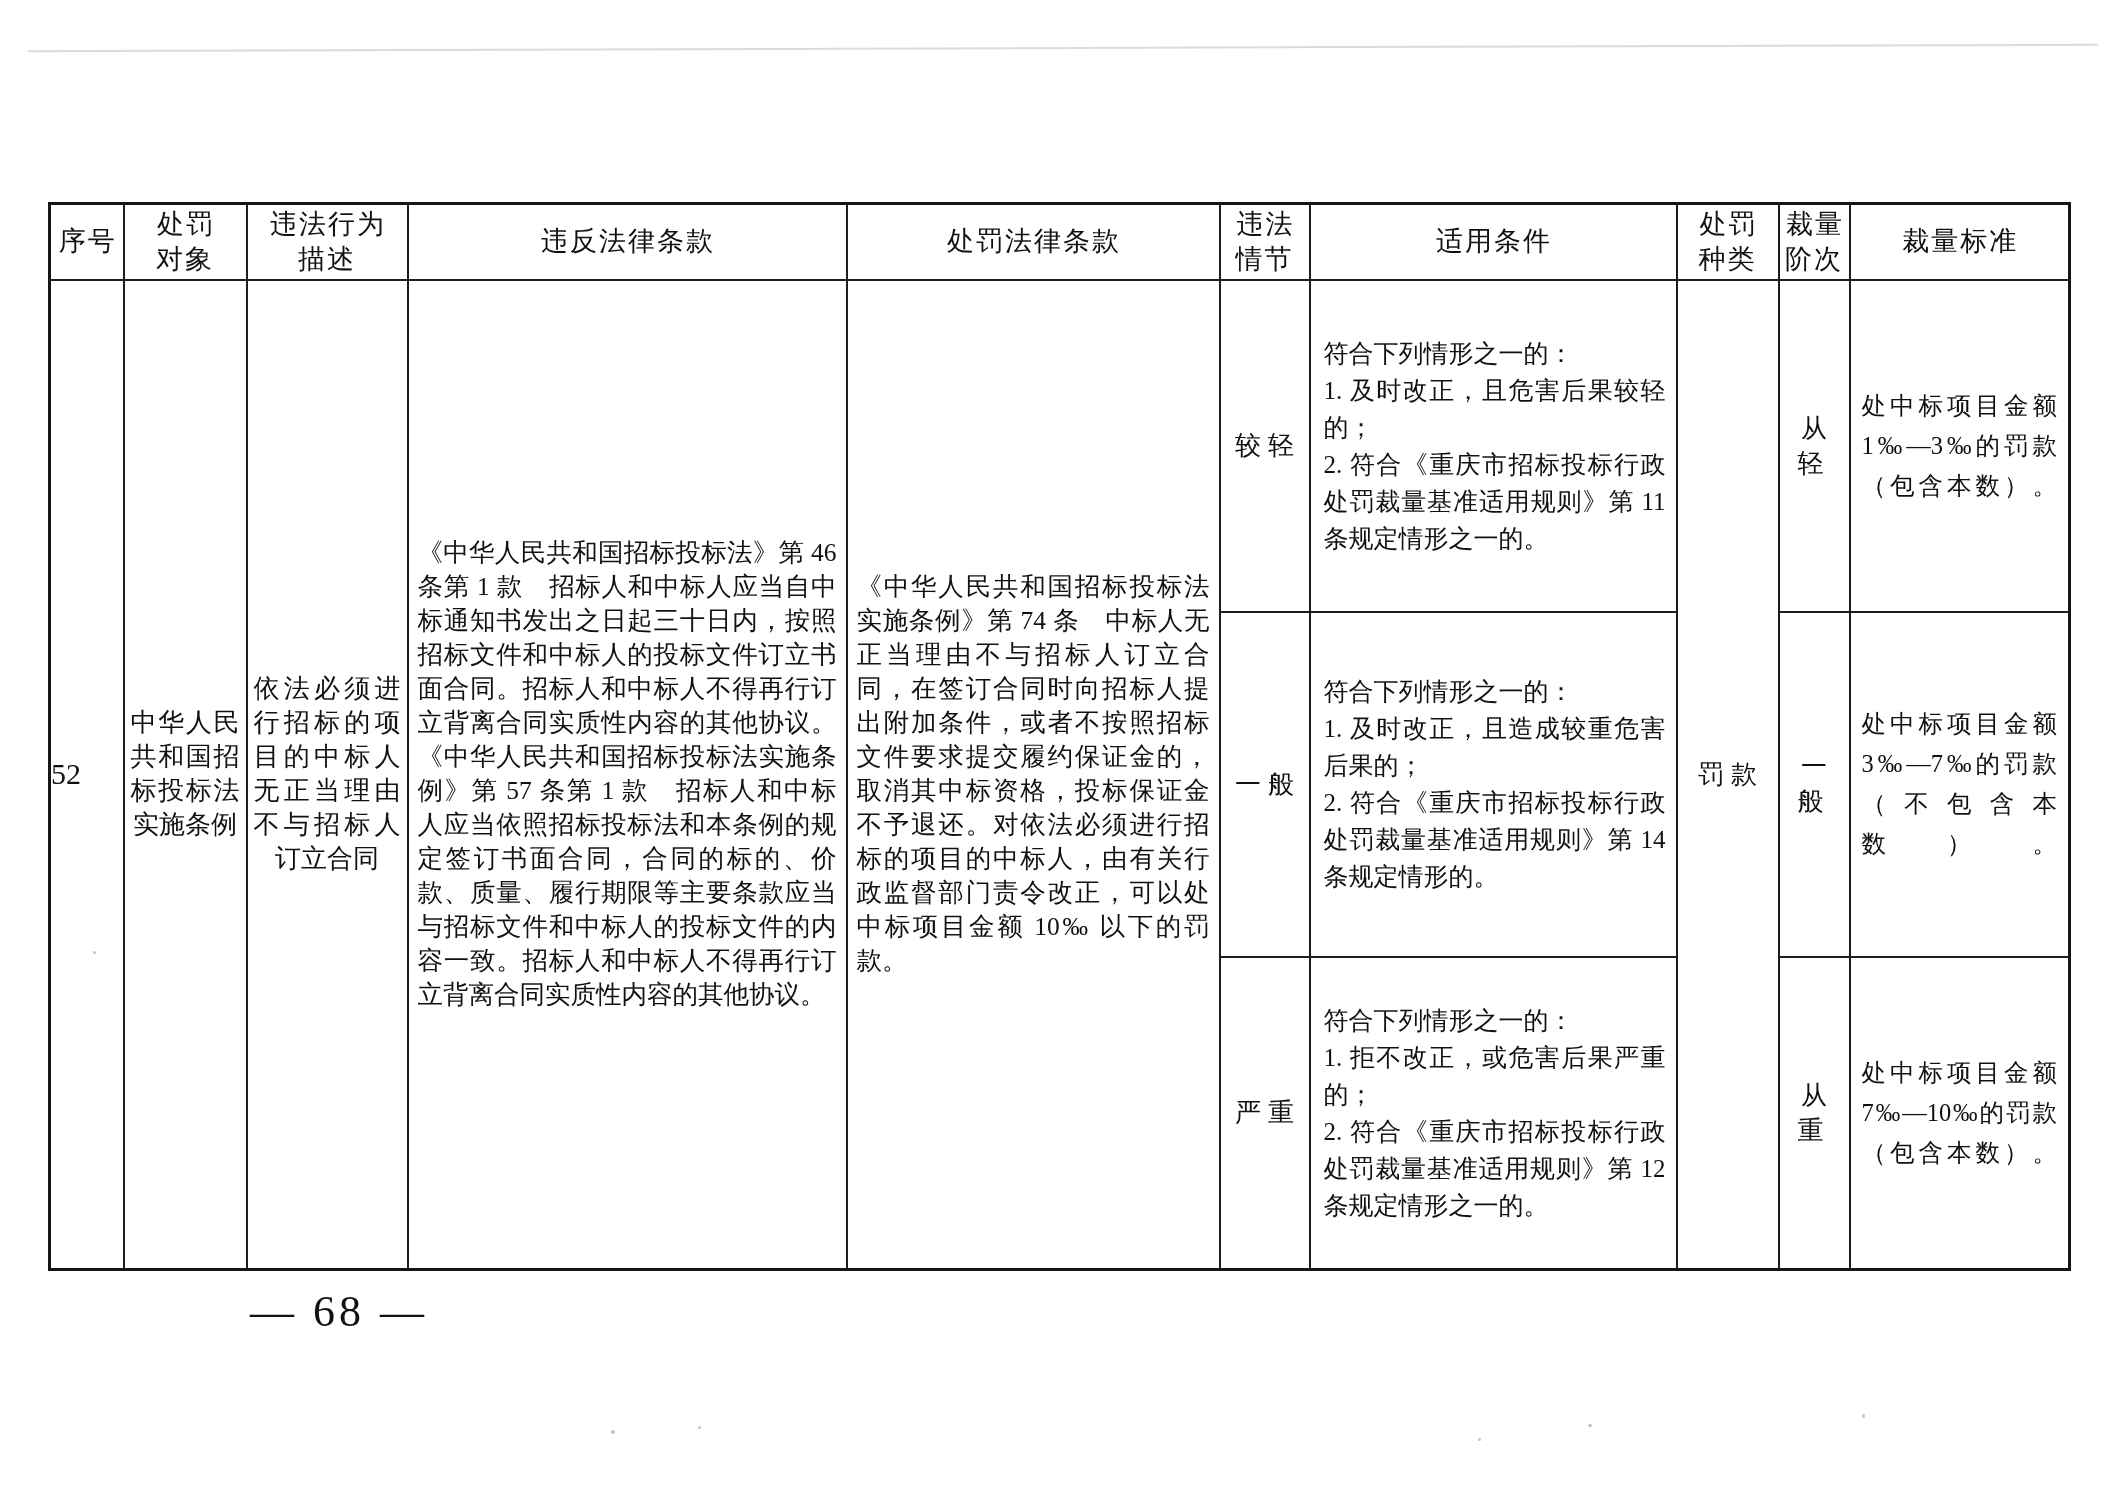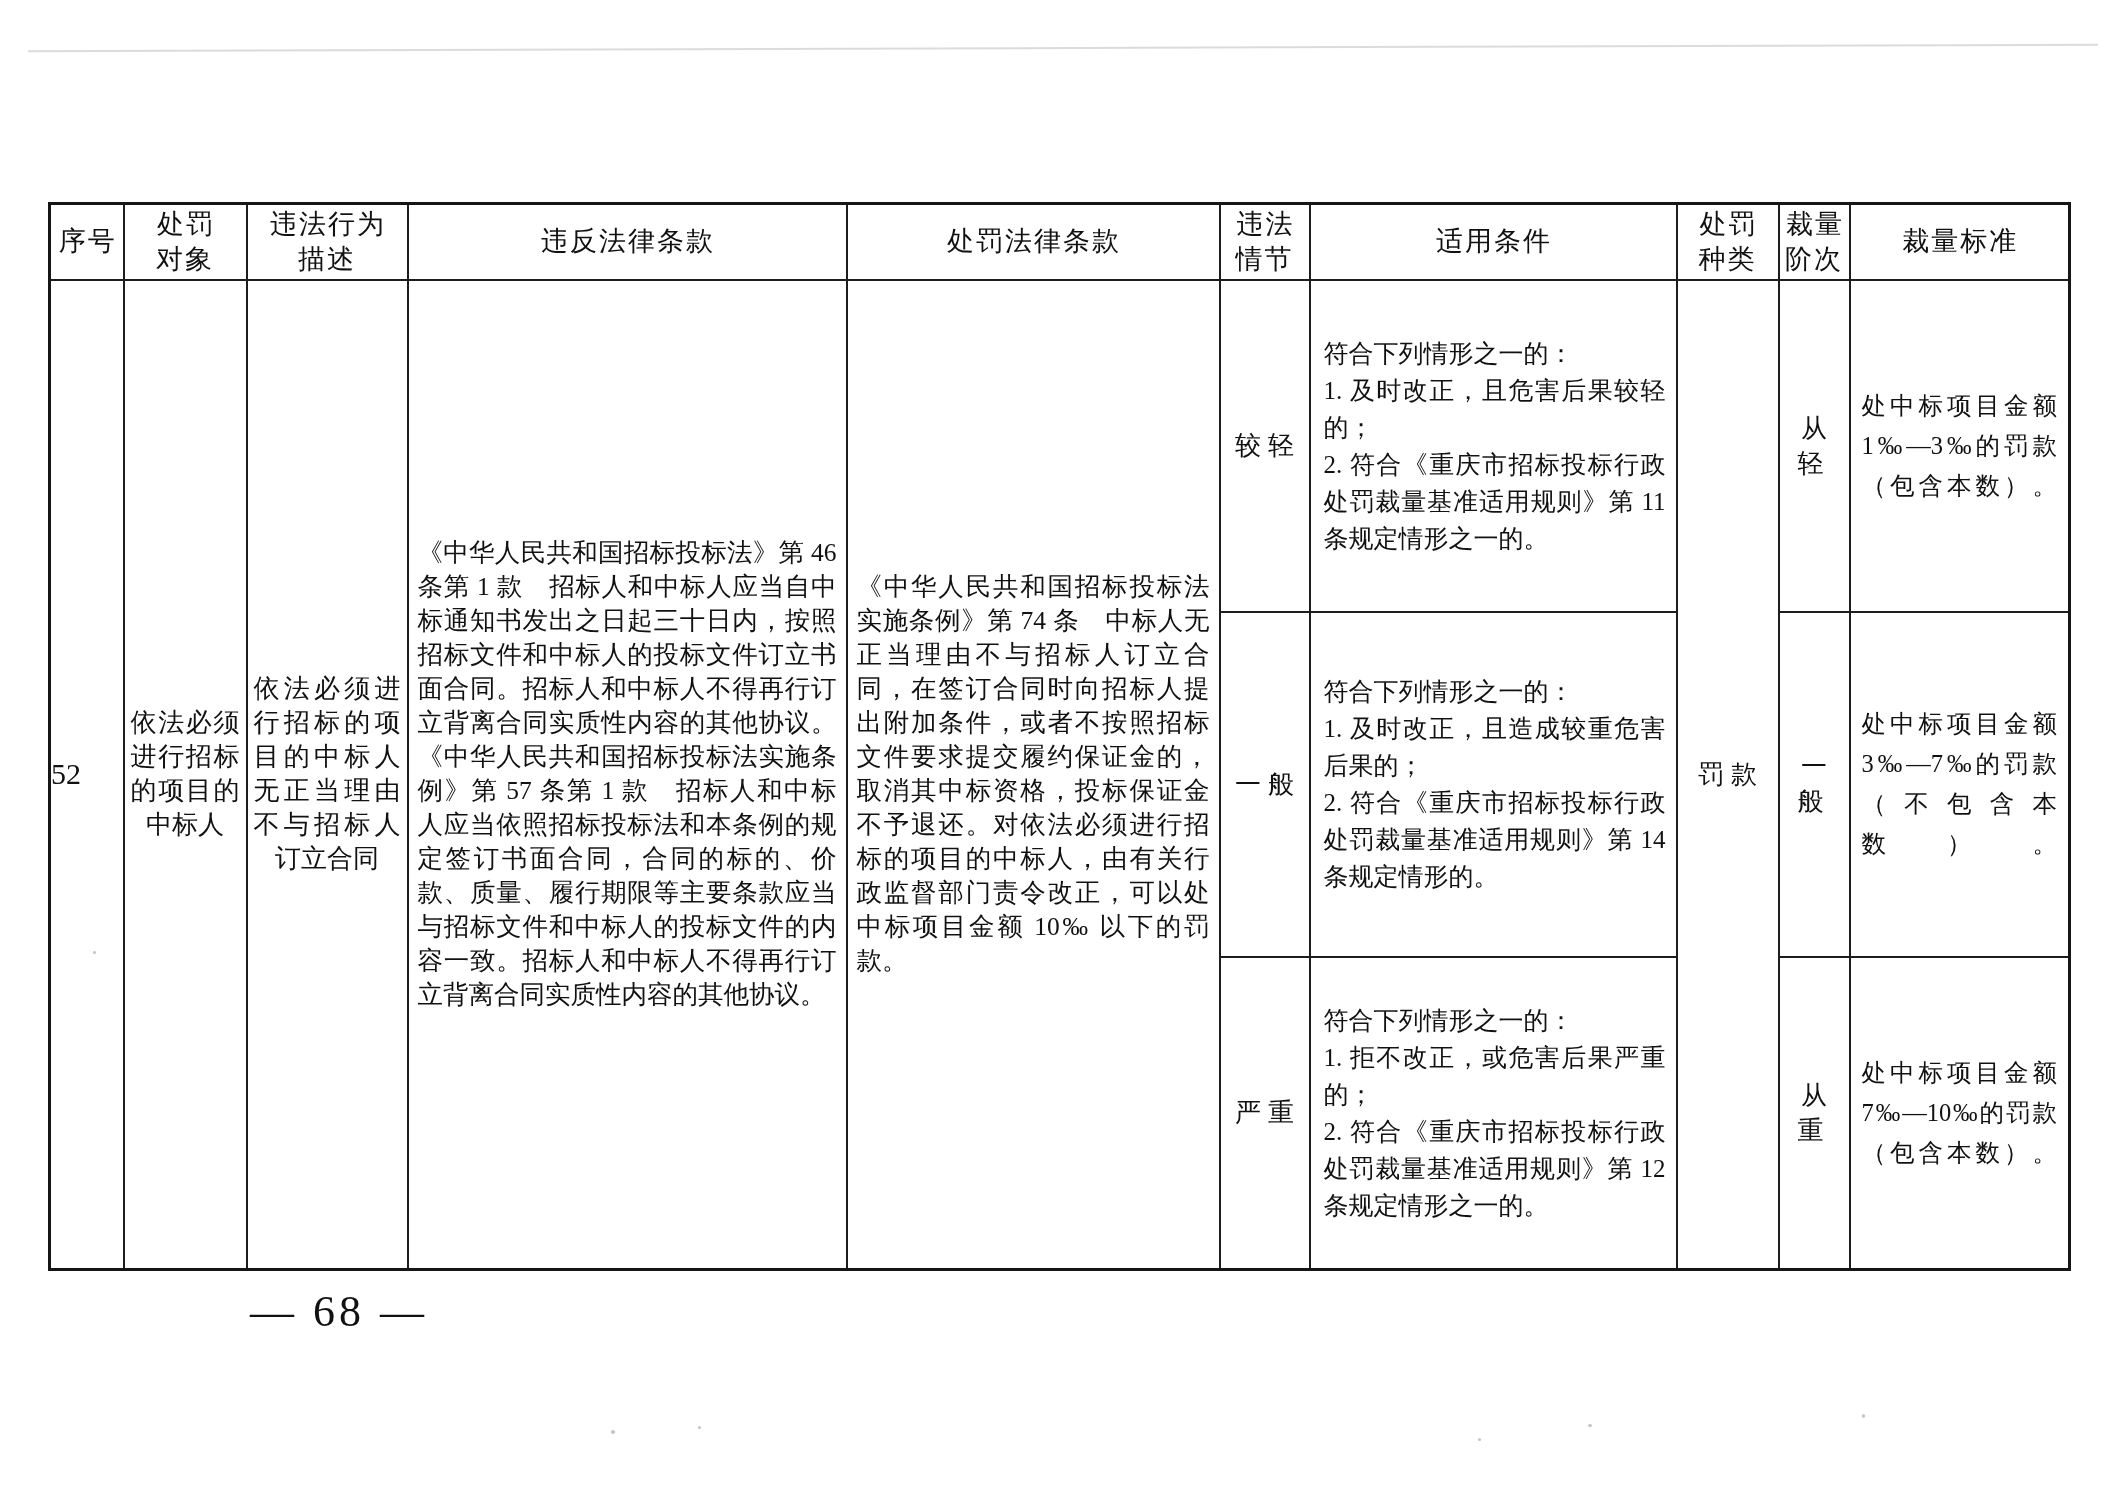--- a/index.html
+++ b/index.html
@@ -104,21 +104,21 @@
         <th>处罚
 种类</th>
         <th>裁量
 阶次</th>
         <th>裁量标准</th>
       </tr>
     </thead>
     <tbody>
       <tr style="height:332px">
         <td class="serial" rowspan="3">52</td>
-        <td class="narrow-cjk" rowspan="3">依法必须进行招标的项目的中标人</td>
+        <td class="narrow-cjk" rowspan="3">中华人民共和国招标投标法实施条例</td>
         <td class="narrow-cjk" rowspan="3">依法必须进行招标的项目的中标人无正当理由不与招标人订立合同</td>
         <td class="lawtext" rowspan="3">《中华人民共和国招标投标法》第 46 条第 1 款　招标人和中标人应当自中标通知书发出之日起三十日内，按照招标文件和中标人的投标文件订立书面合同。招标人和中标人不得再行订立背离合同实质性内容的其他协议。《中华人民共和国招标投标法实施条例》第 57 条第 1 款　招标人和中标人应当依照招标投标法和本条例的规定签订书面合同，合同的标的、价款、质量、履行期限等主要条款应当与招标文件和中标人的投标文件的内容一致。招标人和中标人不得再行订立背离合同实质性内容的其他协议。</td>
         <td class="lawtext" rowspan="3">《中华人民共和国招标投标法实施条例》第 74 条　中标人无正当理由不与招标人订立合同，在签订合同时向招标人提出附加条件，或者不按照招标文件要求提交履约保证金的，取消其中标资格，投标保证金不予退还。对依法必须进行招标的项目的中标人，由有关行政监督部门责令改正，可以处中标项目金额 10‰ 以下的罚款。</td>
         <td class="sev">较轻</td>
         <td class="cond">符合下列情形之一的：
 1. 及时改正，且危害后果较轻的；
 2. 符合《重庆市招标投标行政处罚裁量基准适用规则》第 11 条规定情形之一的。</td>
         <td class="ptype" rowspan="3">罚款</td>
         <td class="level">从轻</td>
         <td class="standard">处中标项目金额

